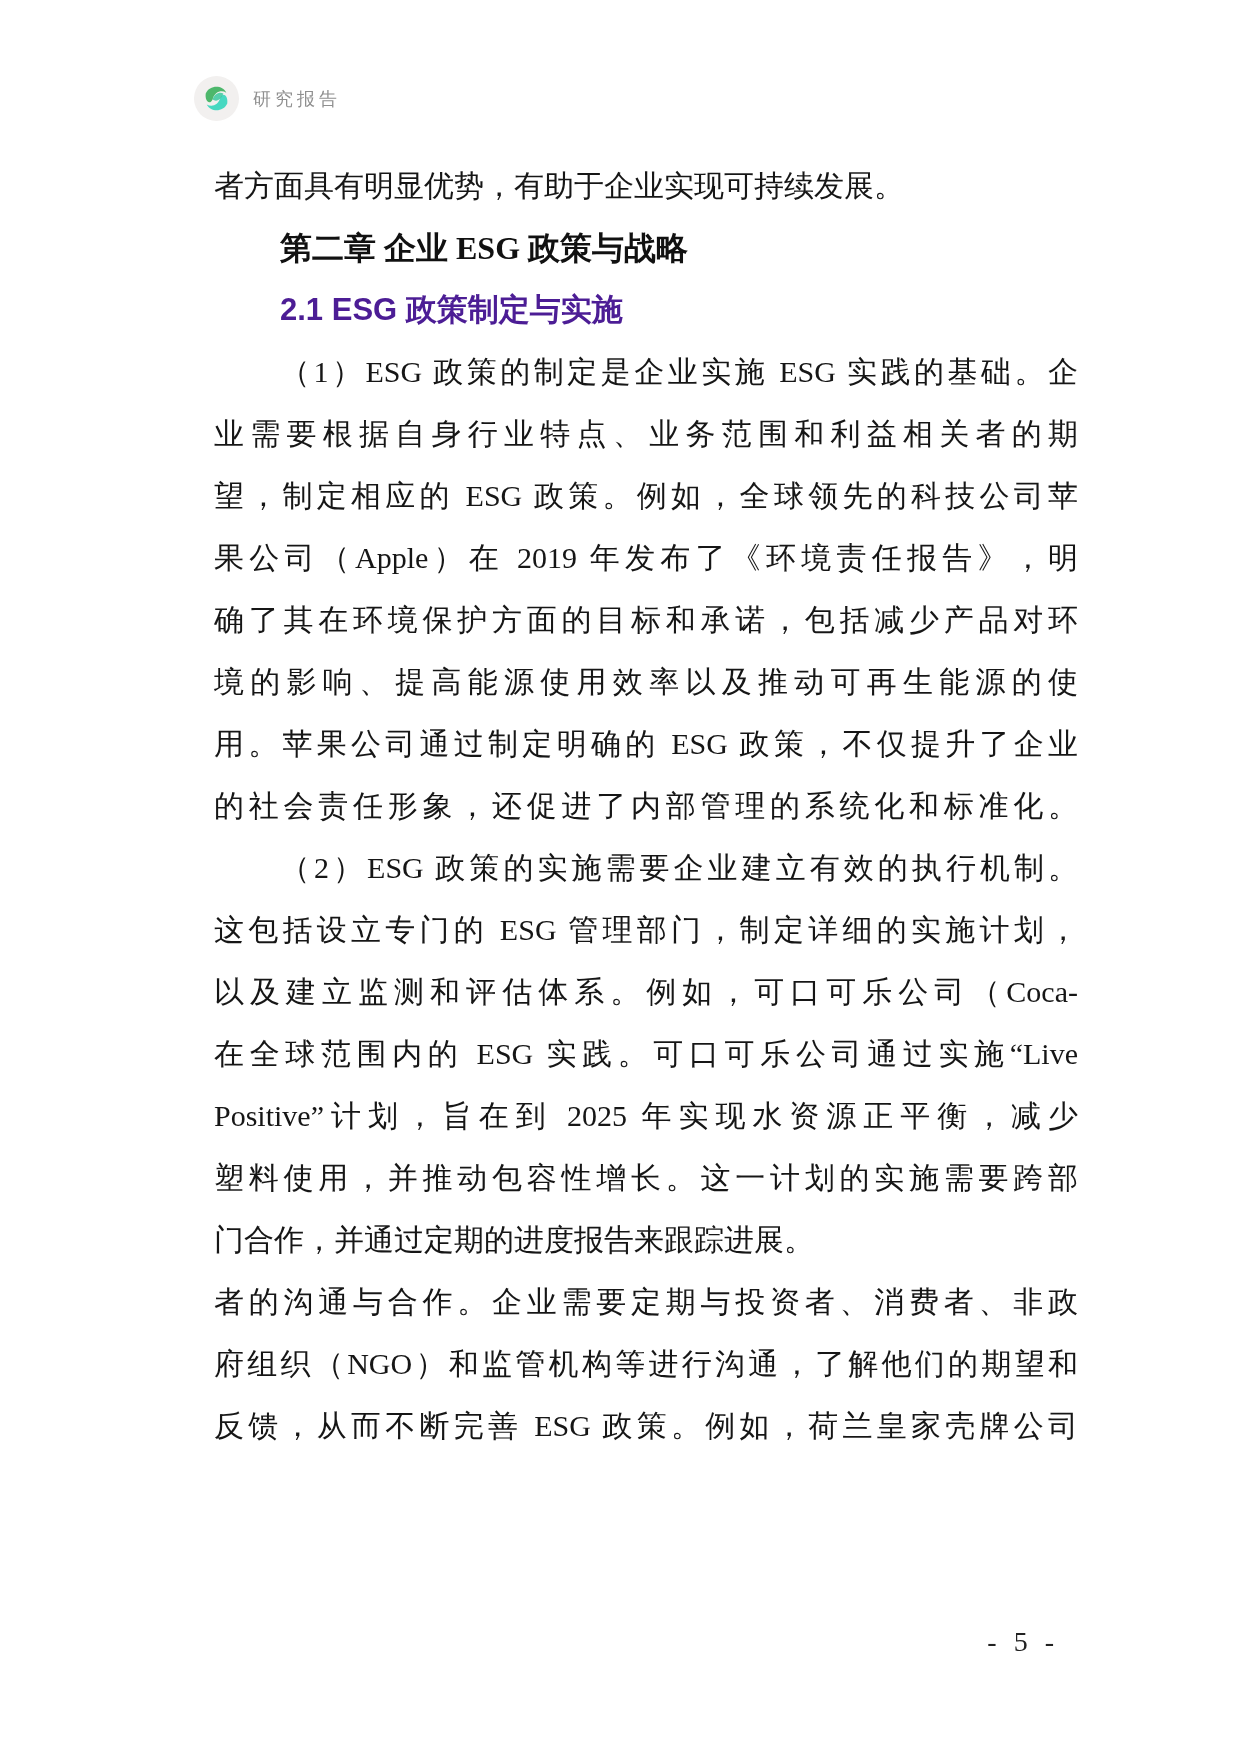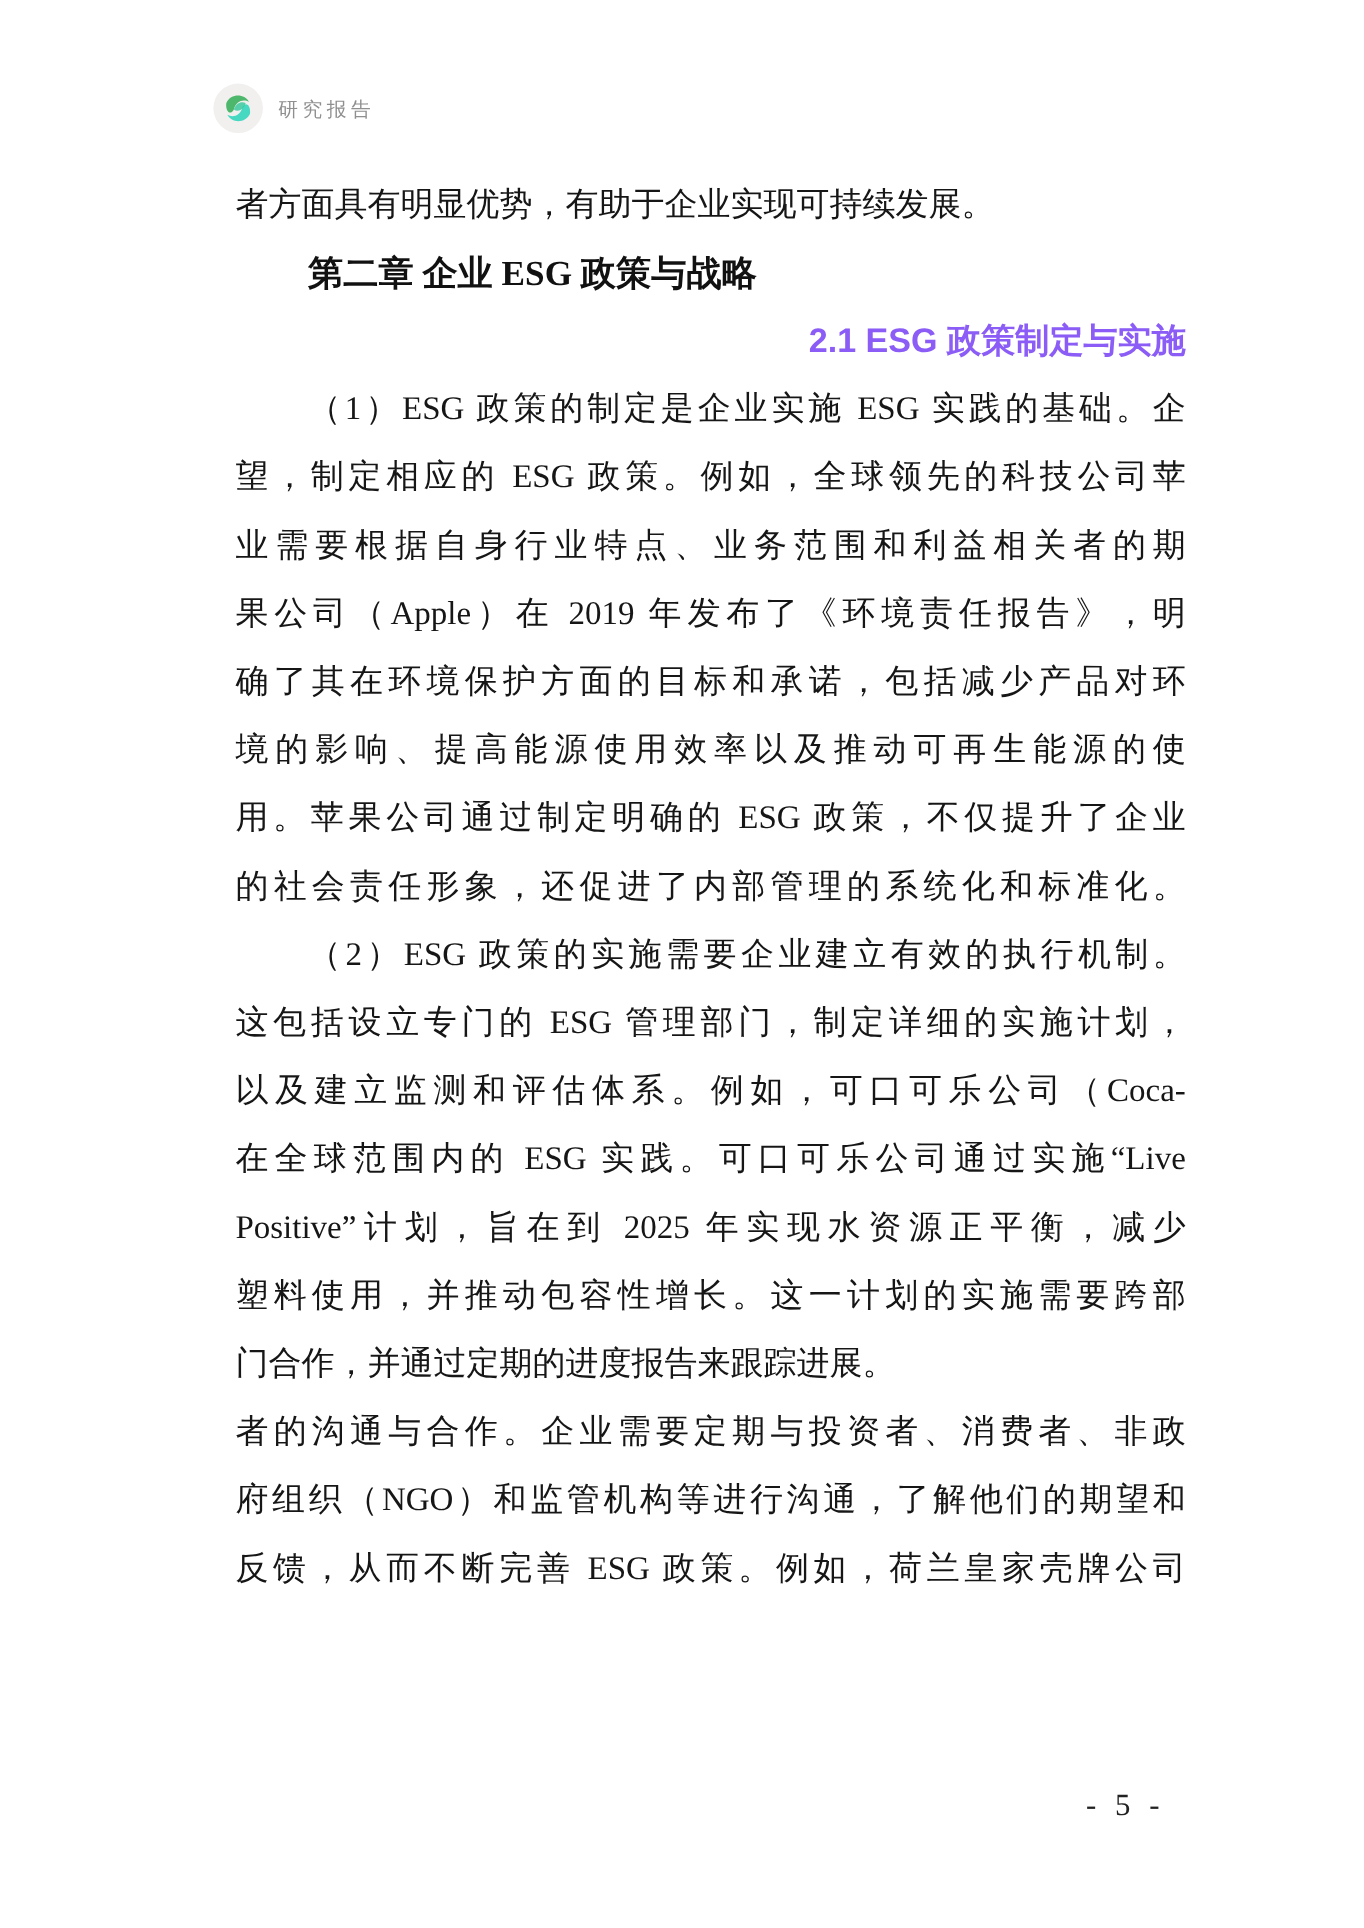--- a/index.html
+++ b/index.html
@@ -34,21 +34,21 @@
   .line.just { text-align:justify; text-align-last:justify;font-family:Liberation Serif, serif; }
   .line.ind  { text-indent:66px; }
   .line.chapter {
     font-family:Liberation Serif, serif;
     font-weight:700; font-size:32px;
     padding-left:66px; color:#111111;
   }
   .line.section {
     font-family:"Liberation Sans", sans-serif;
     font-weight:600; font-size:31px;
-    padding-left:66px; color:#8b5cf6;text-align:right;
+    padding-left:66px; color:#4c1d95;
   }
   
   .ftr {
     position:absolute; left:190px; top:1626px; width:864px;
     text-align:right;
     font-size:28px; color:#222222;
     word-spacing:10px;
     font-family:"Liberation Serif", serif;
   }
 </style>
@@ -65,22 +65,22 @@
       <path d="M20 25 C22 19, 27 17, 31 19 C29 25, 24 28, 20 25 Z" fill="#2fc79a" opacity="0.8"></path>
     </svg>
     <span class="brand">研究报告</span>
   </div>
 
   <div class="doc" id="doc-lines">
       <div class="line ">者方面具有明显优势，有助于企业实现可持续发展。</div>
       <div class="line chapter">第二章 企业 ESG 政策与战略</div>
       <div class="line section">2.1 ESG 政策制定与实施</div>
       <div class="line  just ind">（1）ESG 政策的制定是企业实施 ESG 实践的基础。企</div>
+      <div class="line  just">业需要根据自身行业特点、业务范围和利益相关者的期</div>
       <div class="line  just">望，制定相应的 ESG 政策。例如，全球领先的科技公司苹</div>
-      <div class="line  just">业需要根据自身行业特点、业务范围和利益相关者的期</div>
       <div class="line  just">果公司（Apple）在 2019 年发布了《环境责任报告》，明</div>
       <div class="line  just">确了其在环境保护方面的目标和承诺，包括减少产品对环</div>
       <div class="line  just">境的影响、提高能源使用效率以及推动可再生能源的使</div>
       <div class="line  just">用。苹果公司通过制定明确的 ESG 政策，不仅提升了企业</div>
       <div class="line  just">的社会责任形象，还促进了内部管理的系统化和标准化。</div>
       <div class="line  just ind">（2）ESG 政策的实施需要企业建立有效的执行机制。</div>
       <div class="line  just">这包括设立专门的 ESG 管理部门，制定详细的实施计划，</div>
       <div class="line  just">以及建立监测和评估体系。例如，可口可乐公司（Coca-</div>
       <div class="line  just">在全球范围内的 ESG 实践。可口可乐公司通过实施“Live</div>
       <div class="line  just">Positive”计划，旨在到 2025 年实现水资源正平衡，减少</div>

